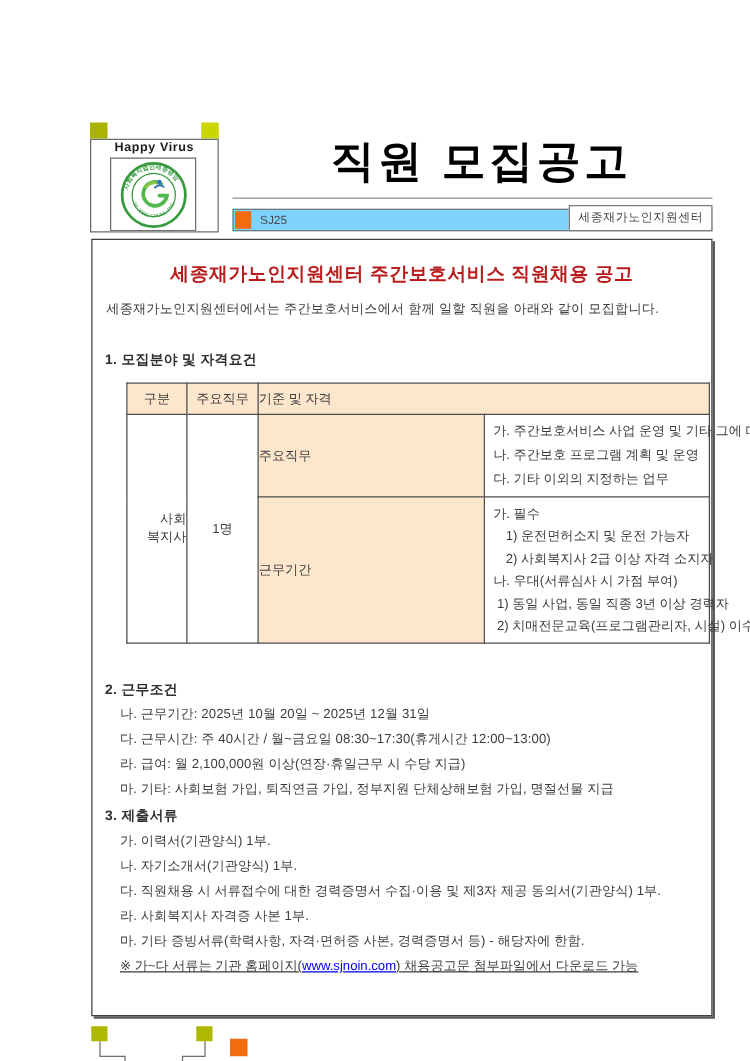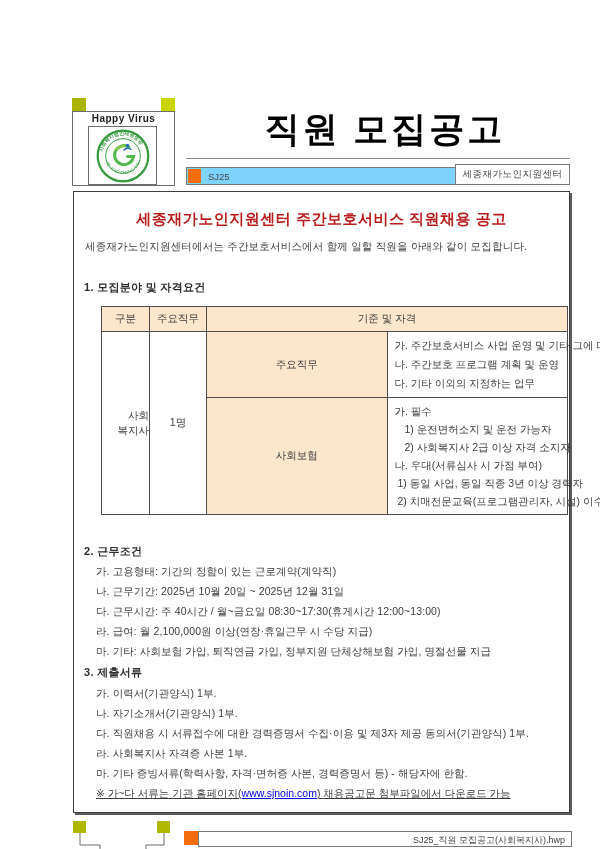--- a/index.html
+++ b/index.html
@@ -50,21 +50,21 @@
   .sec-items { margin-top:3px; padding-left:12px; }
   .sec-items .line { font-size:10.5px; line-height:20px; color:#3d3d3d; letter-spacing:0.1px; white-space:nowrap; }
   .sec2-items { margin-top:2px; }
   .note-line { font-size:10.5px; line-height:21px; white-space:nowrap; }
   .note-line .u { text-decoration:underline; color:#3d3d3d; }
   .note-line a.doc-link { color:#0000ee; }
 
   
   .recruit-table { margin:11px 0 0 17px; border-collapse:collapse; width:467px; table-layout:fixed; }
   .recruit-table td { border:1px solid #4d4d4d; font-size:10.5px; color:#3d3d3d; vertical-align:middle; }
-  .recruit-table .peach { background:#fce6cc; text-align:center; }
+  .recruit-table .peach { background:#fce6cc; text-align:left; }
   .recruit-table .c-cat { width:48px; text-align:center; }
   .recruit-table .c-cnt { width:57px; text-align:center; }
   .recruit-table .c-lbl { width:63px; }
   .row-head td { height:25px; }
   .row-duty td { height:66px; }
   .row-qual td { height:112px; }
   .cell-content { padding:4px 4px 4px 7px; }
   .cell-content .tline { line-height:19px; white-space:nowrap; }
   .cell-content-q .tline { line-height:18px; }
   .tline.ind { padding-left:10px; }
@@ -141,38 +141,37 @@
         <td class="peach c-lbl">주요직무</td>
         <td>
           <div class="cell-content">
             <div class="tline">가. 주간보호서비스 사업 운영 및 기타 그에 따른 업무</div>
             <div class="tline">나. 주간보호 프로그램 계획 및 운영</div>
             <div class="tline">다. 기타 이외의 지정하는 업무</div>
           </div>
         </td>
       </tr>
       <tr class="row-qual">
-        <td class="peach c-lbl">사회보험</td>
+        <td class="peach c-lbl">근무기간</td>
         <td>
           <div class="cell-content cell-content-q">
             <div class="tline">가. 필수</div>
             <div class="tline ind">1) 운전면허소지 및 운전 가능자</div>
             <div class="tline ind">2) 사회복지사 2급 이상 자격 소지자</div>
             <div class="tline">나. 우대(서류심사 시 가점 부여)</div>
             <div class="tline ind-sm">1) 동일 사업, 동일 직종 3년 이상 경력자</div>
             <div class="tline ind-sm">2) 치매전문교육(프로그램관리자, 시설) 이수자</div>
           </div>
         </td>
       </tr>
     </tbody>
       </table>
 
     <div class="sec-heading sec2-heading">2. 근무조건</div>
     <div class="sec-items sec2-items">
-      <div class="line">가. 고용형태: 기간의 정함이 있는 근로계약(계약직)</div>
       <div class="line">나. 근무기간: 2025년 10월 20일 ~ 2025년 12월 31일</div>
       <div class="line">다. 근무시간: 주 40시간 / 월~금요일 08:30~17:30(휴게시간 12:00~13:00)</div>
       <div class="line">라. 급여: 월 2,100,000원 이상(연장·휴일근무 시 수당 지급)</div>
       <div class="line">마. 기타: 사회보험 가입, 퇴직연금 가입, 정부지원 단체상해보험 가입, 명절선물 지급</div>
     </div>
 
     <div class="sec-heading sec3-heading">3. 제출서류</div>
     <div class="sec-items">
       <div class="line">가. 이력서(기관양식) 1부.</div>
       <div class="line">나. 자기소개서(기관양식) 1부.</div>
@@ -187,17 +186,14 @@
   </div>
 
   <svg class="footer-bracket" width="106" height="46" viewBox="0 0 106 46">
     <path d="M10,14 V26 H30 V44 H76 V26 H94 V14" fill="none" stroke="#6d6d6d" stroke-width="1"></path>
     <rect x="3" y="2" width="13" height="12" fill="#aeb800"></rect>
     <rect x="87" y="2" width="13" height="12" fill="#aeb800"></rect>
     <text x="53" y="39" text-anchor="middle" font-size="9.5" fill="#4a4a4a">1/2</text>
   </svg>
 
   <div class="footer-orange-sq"></div>
-  <div class="file-bar">
-    <div class="file-text">SJ25_직원 모집공고(사회복지사).hwp</div>
-  </div>
 
 </div>
 
 </body></html>

